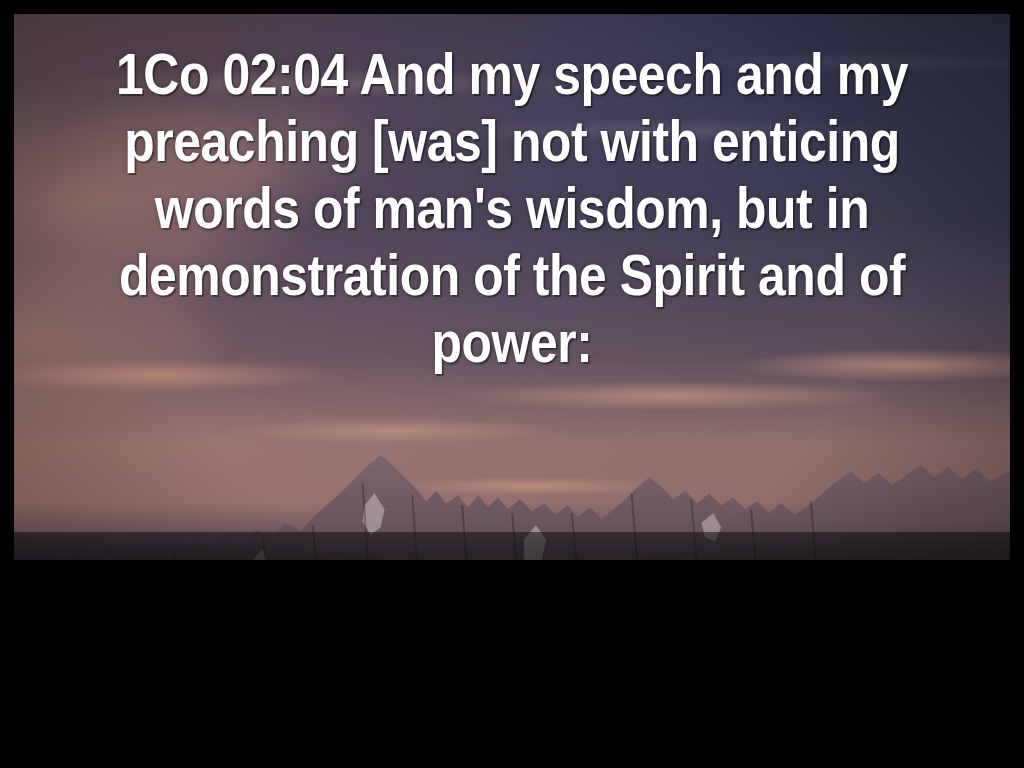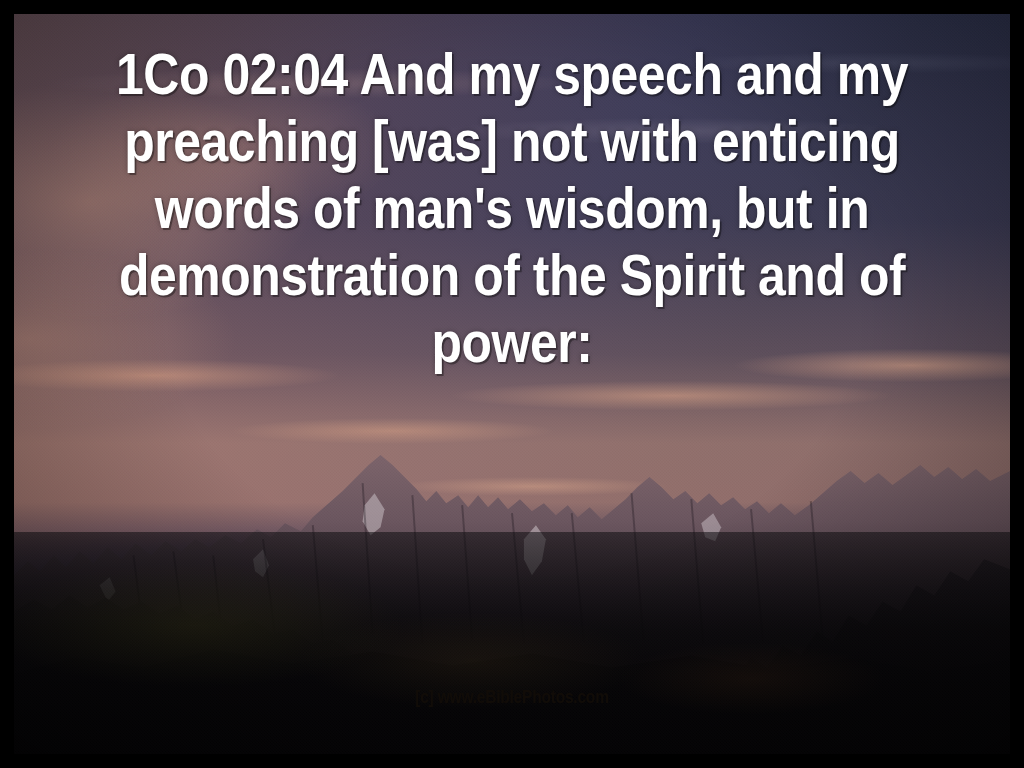--- a/index.html
+++ b/index.html
@@ -11,21 +11,21 @@
   body {
     width: 1024px;
     height: 768px;
     overflow: hidden;
     font-family: "Liberation Sans", sans-serif;
   }
 
   #stage {
     position: relative;
     width: 1024px;
-    height: 768px;
+    height: 560px;
     background: #000000;
     overflow: hidden;
   }
 
   
   #photo {
     position: absolute;
     left: 14px;
     top: 14px;
     width: 996px;

